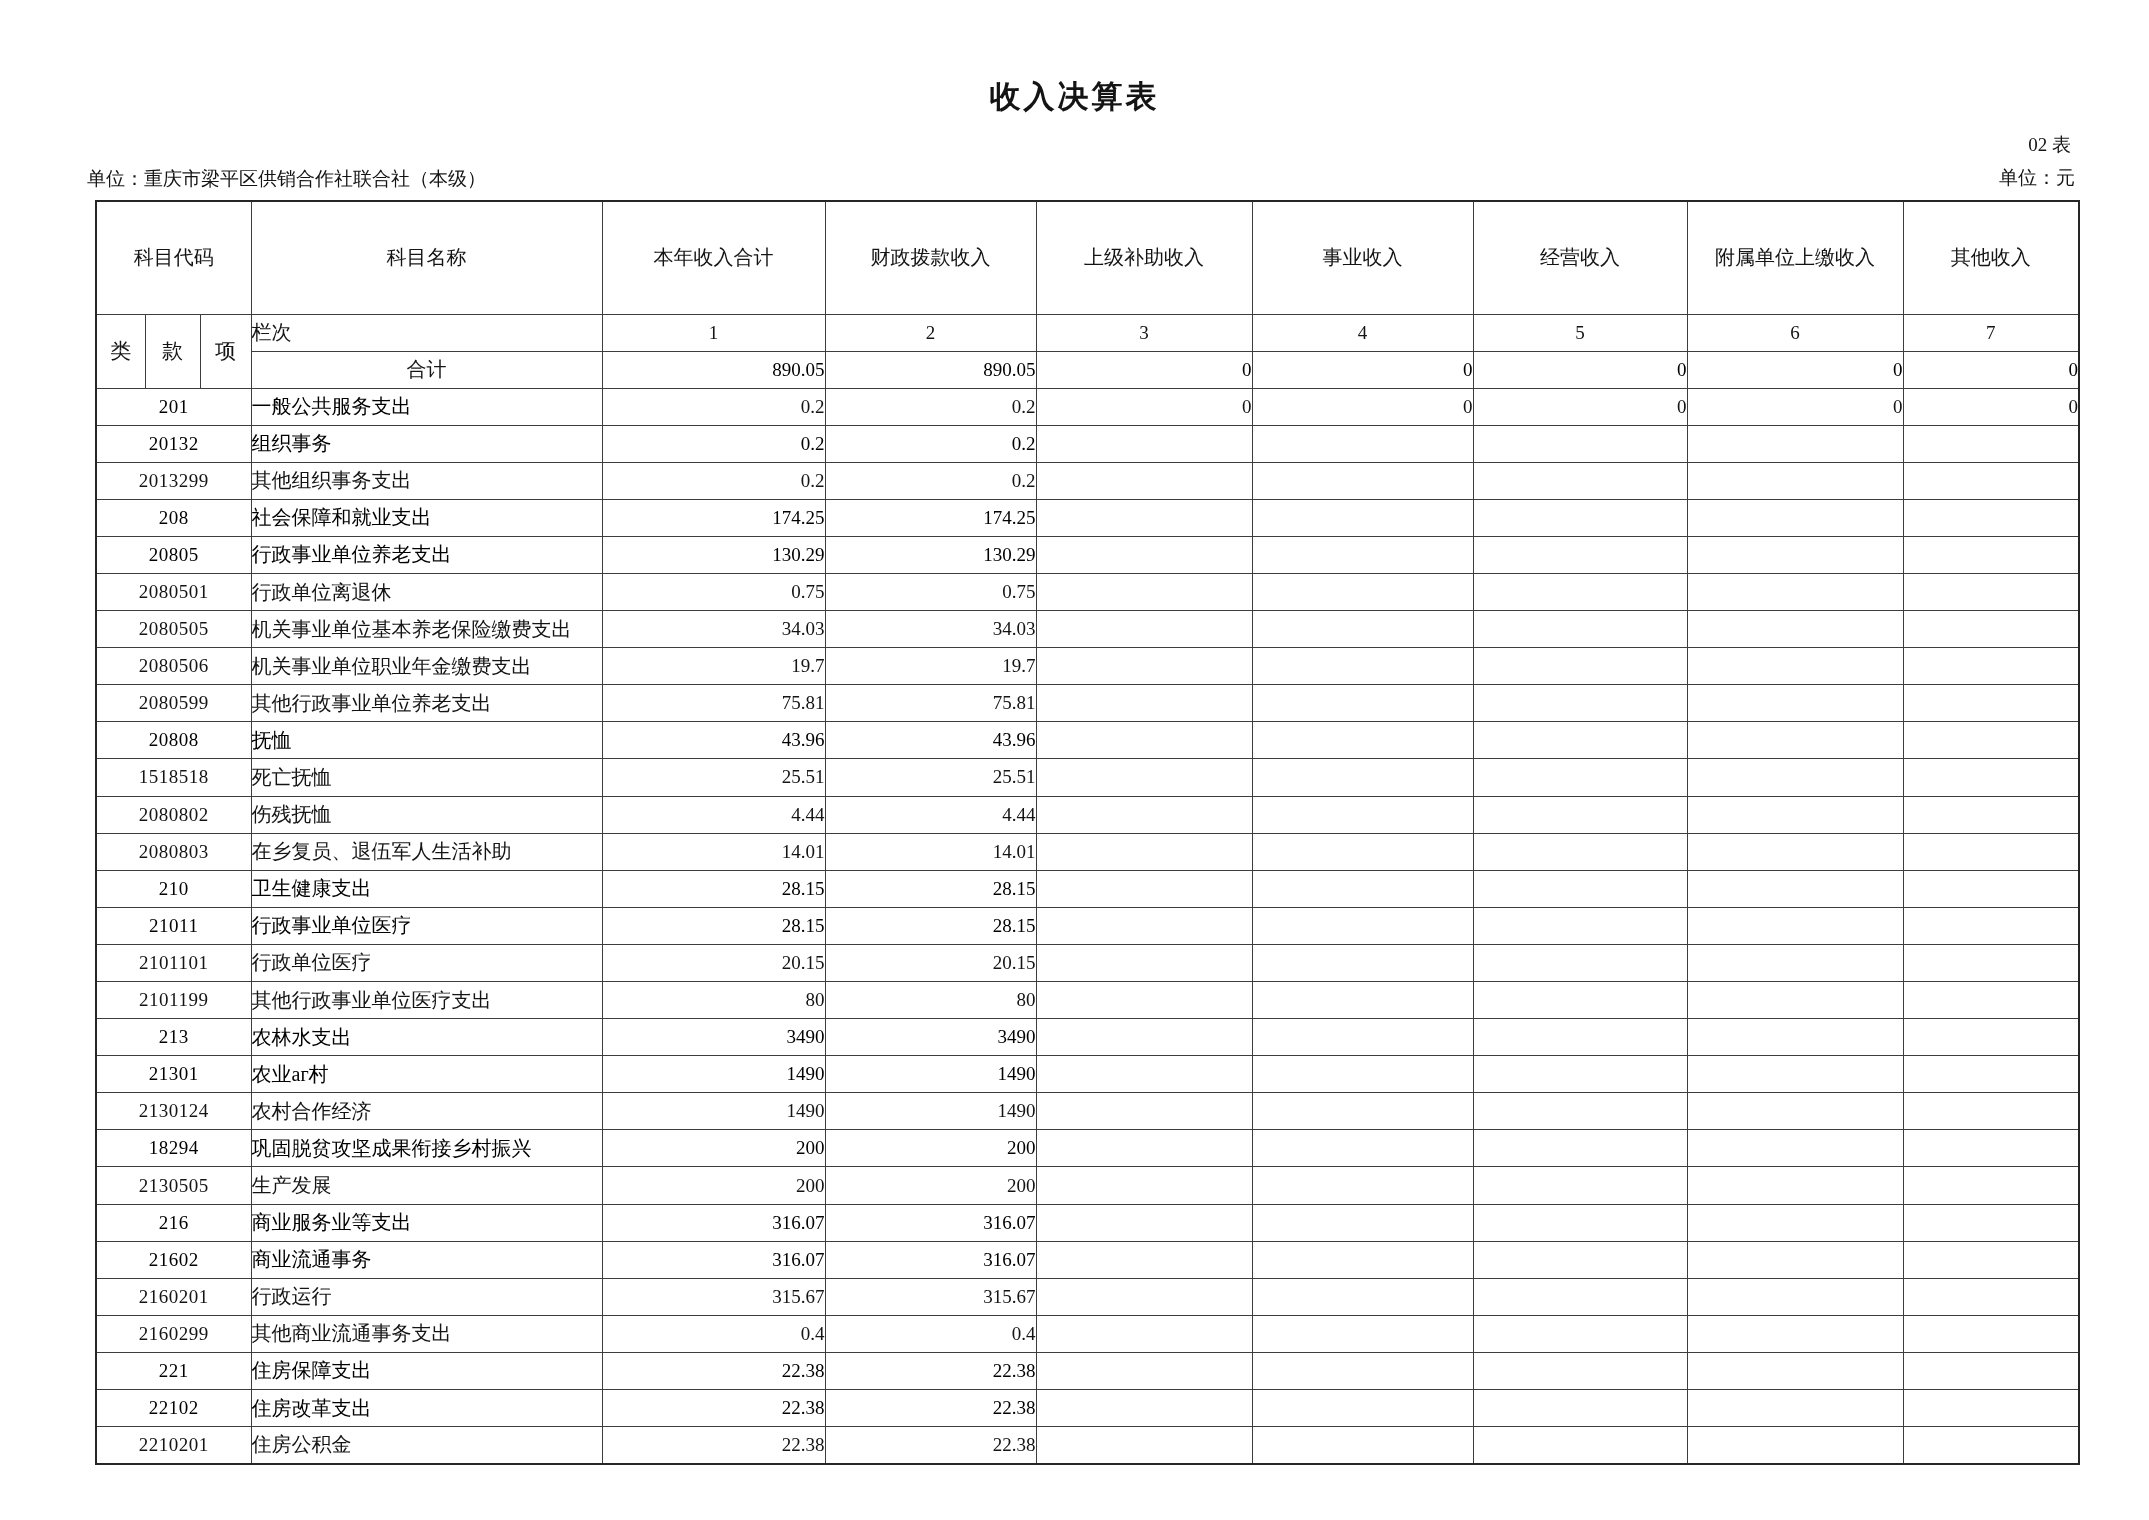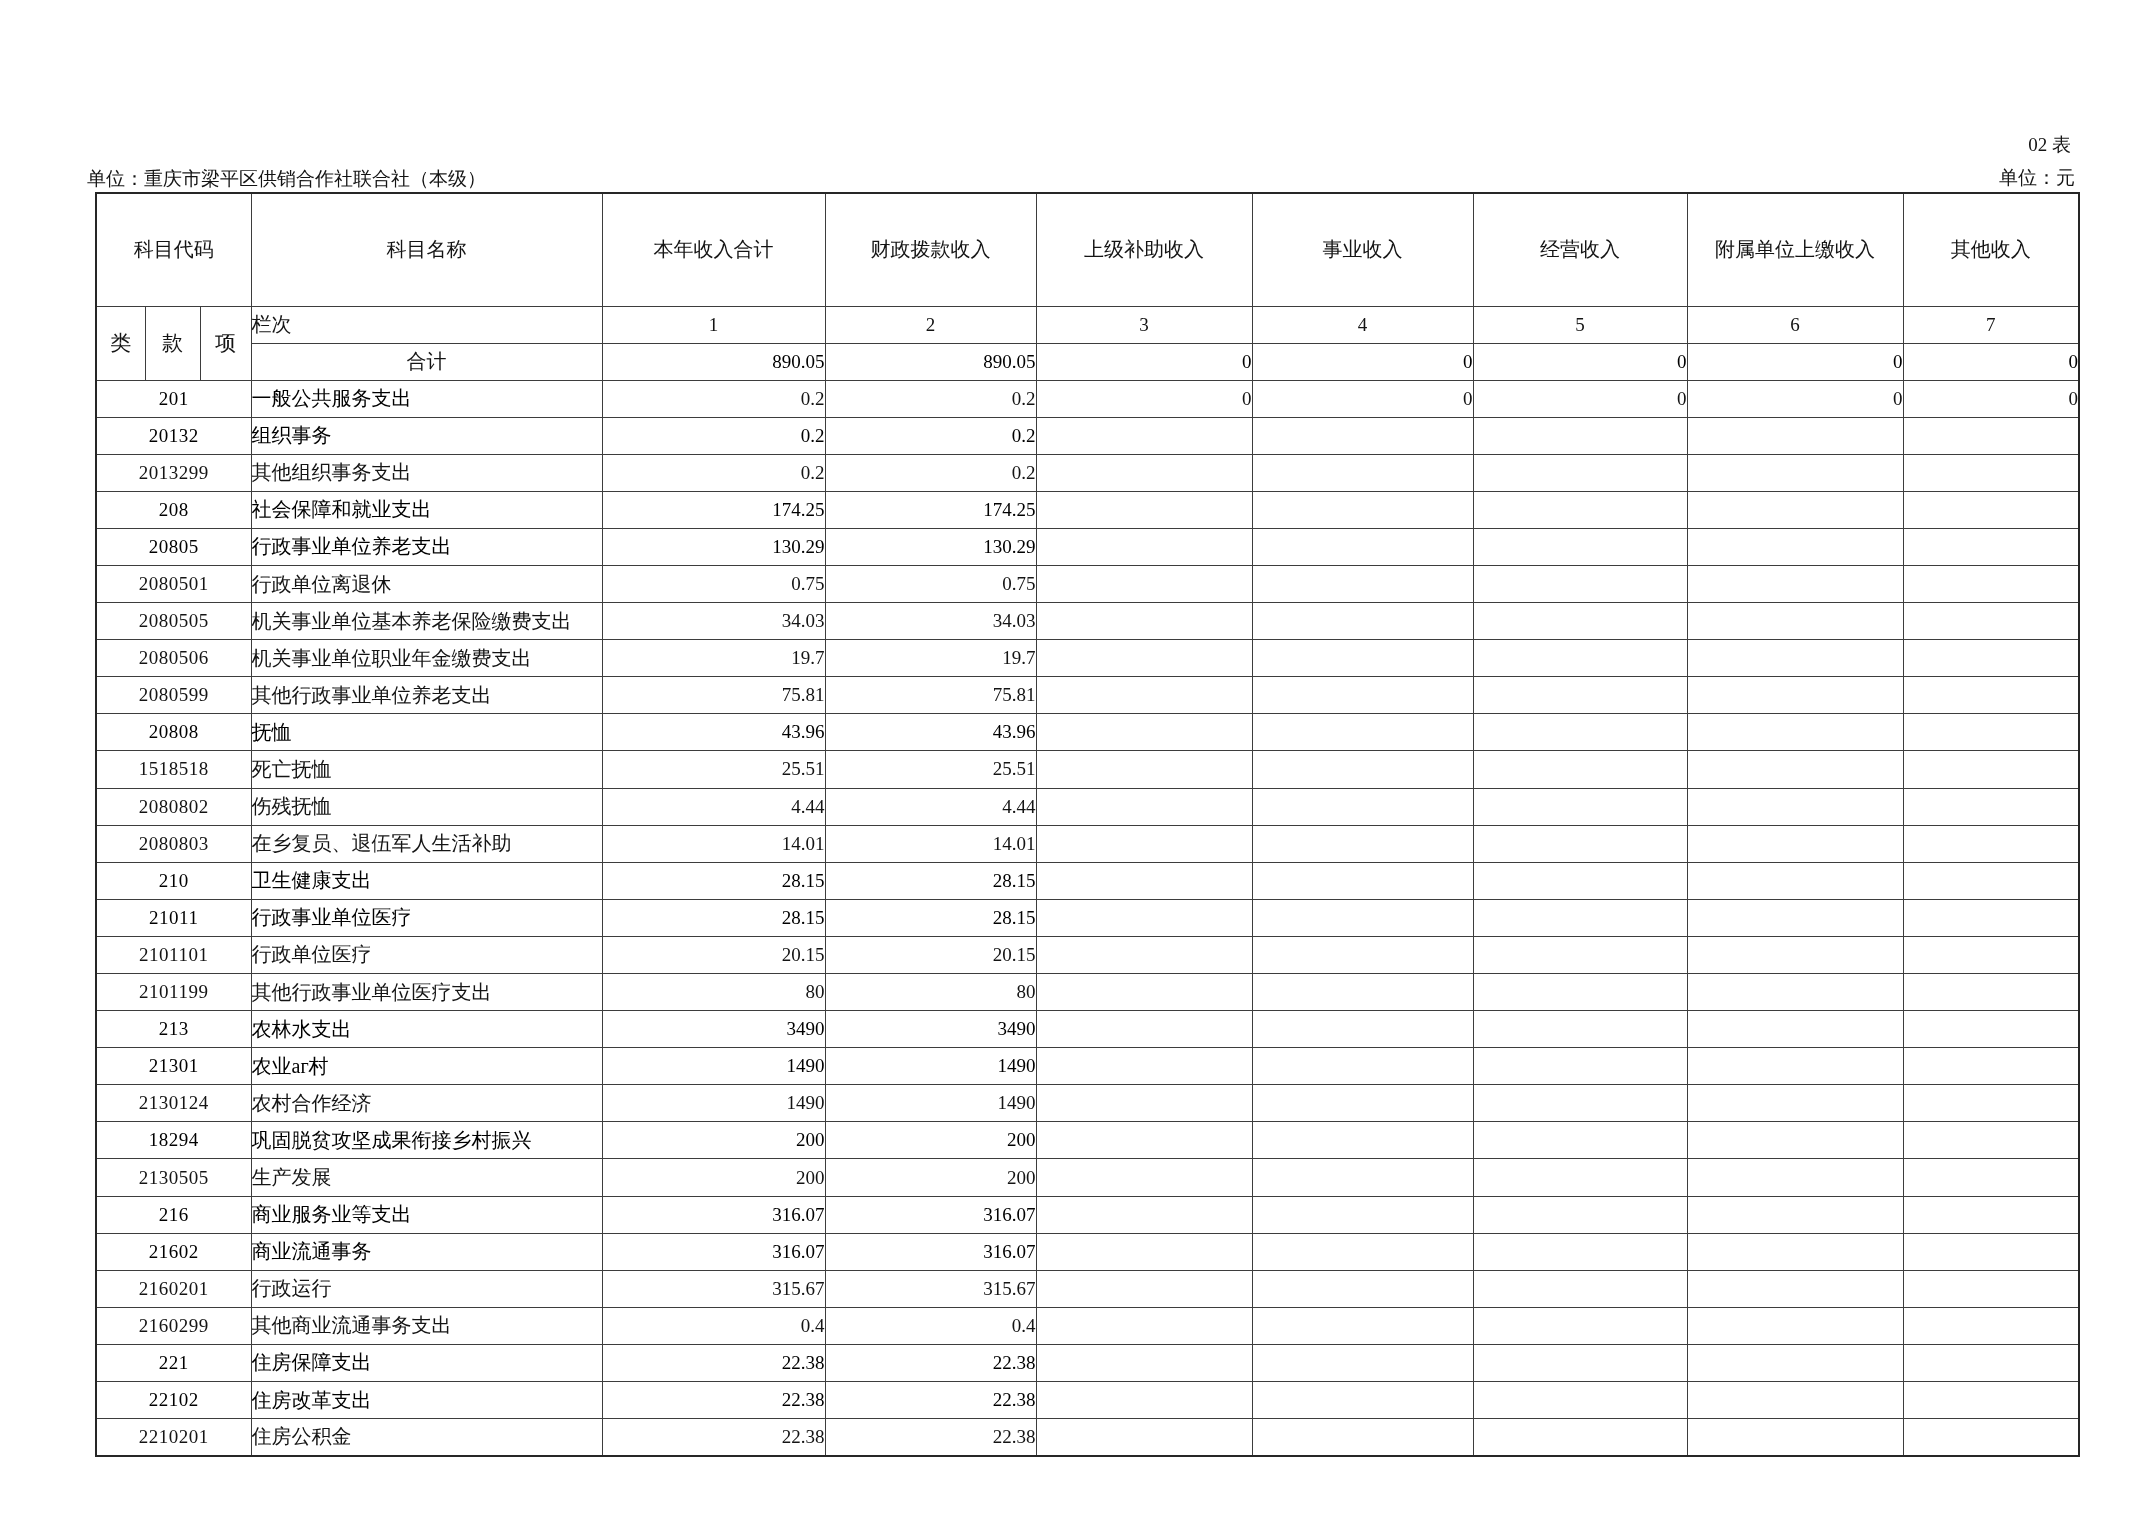--- a/index.html
+++ b/index.html
@@ -13,21 +13,21 @@
     text-align:center; font-size:31px; font-weight:700; letter-spacing:3px;
   }
   .meta-left   { position:absolute; left:87px;  top:166px; font-size:19px; }
   .meta-tabno  { position:absolute; right:78px; top:132px; font-size:19px; }
   .meta-unit   { position:absolute; right:74px; top:165px; font-size:19px; }
   .footer {
     position:absolute; left:0; top:1467px; width:100%;
     text-align:center; font-size:17px; color:#3a3a3a; letter-spacing:4px;
   }
   table.income {
-    position:absolute; left:95px; top:192px; width:1983px;
+    position:absolute; left:95px; top:200px; width:1983px;
     border-collapse:collapse; table-layout:fixed;
     border:2.5px solid #262626;
   }
   table.income th, table.income td {
     border:1.4px solid #3d3d3d; padding:0; overflow:hidden;
     white-space:nowrap; font-weight:400; vertical-align:middle;
   }
   tr.hrow1 { height:113px; }
   tr.hrow2 { height:37px; }
   tr.hrow3 { height:37px; }
@@ -40,20 +40,21 @@
   .num  { font-size:19px; text-align:right; padding-right:9px; }
   .code { font-size:19px; text-align:center; padding-left:8px; letter-spacing:0.5px; }
   .name { font-size:20px; text-align:left; padding-left:10px; }
   .b    { font-weight:700; color:#000; }
 </style>
 </head>
 <body>
 
 <div class="page">
 
+  <div class="title">收入决算表</div>
   <div class="meta-tabno">02 表</div>
   <div class="meta-left">单位：重庆市梁平区供销合作社联合社（本级）</div>
   <div class="meta-unit">单位：元</div>
 
   <table class="income">
     <colgroup>
       <col style="width:49px">
         <col style="width:55px">
         <col style="width:51px">
       <col style="width:351px">

